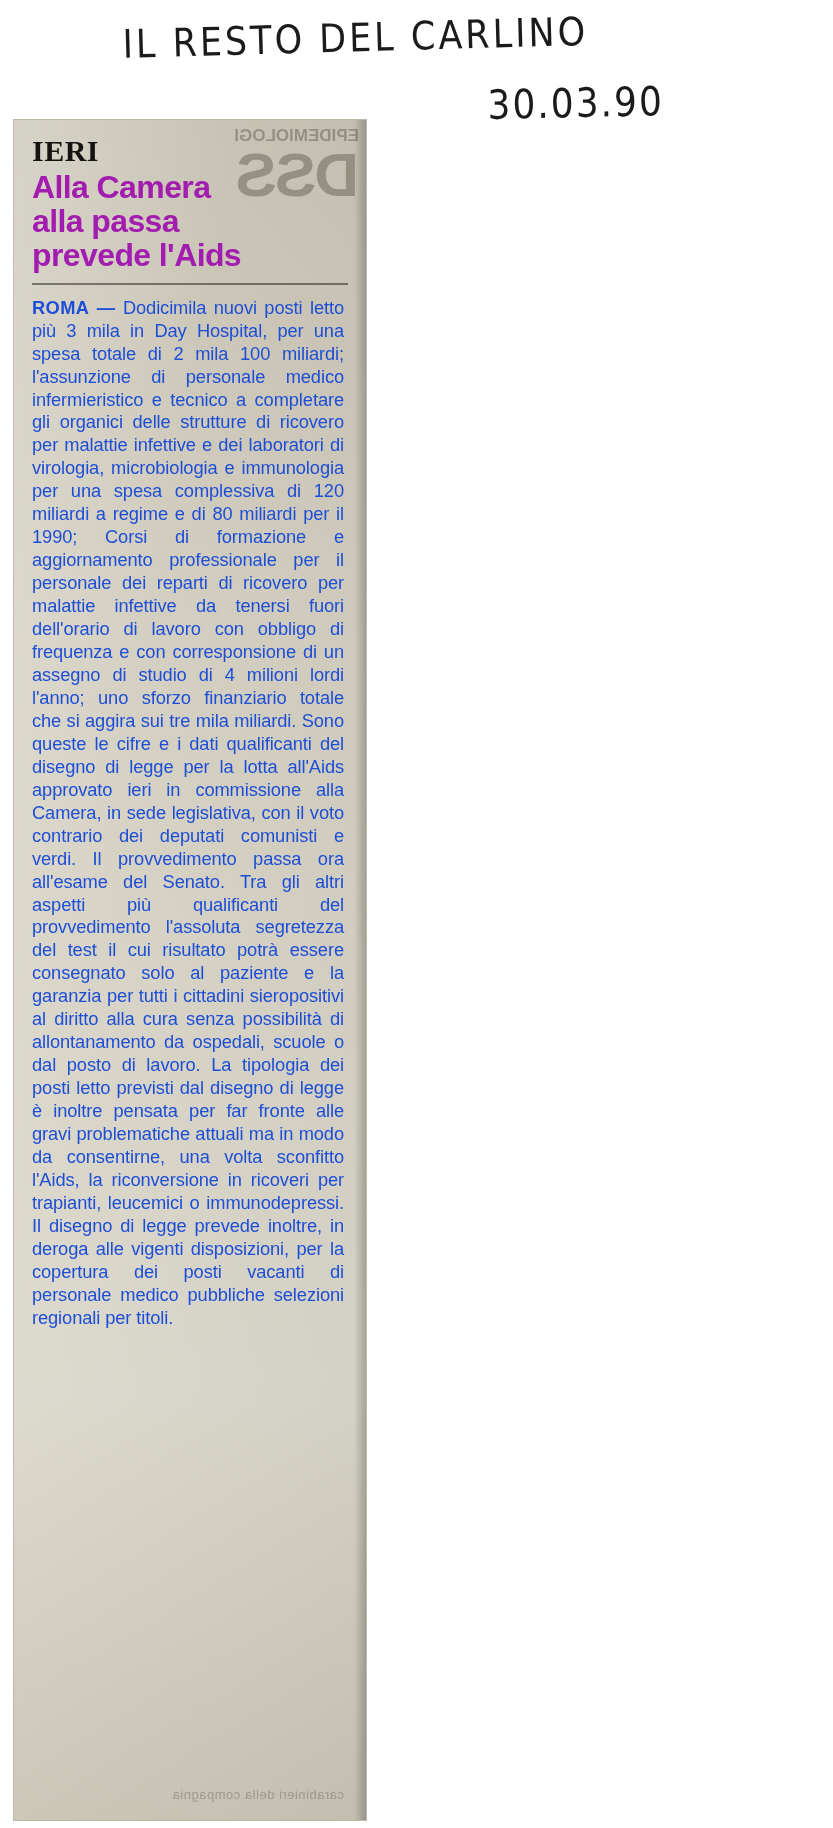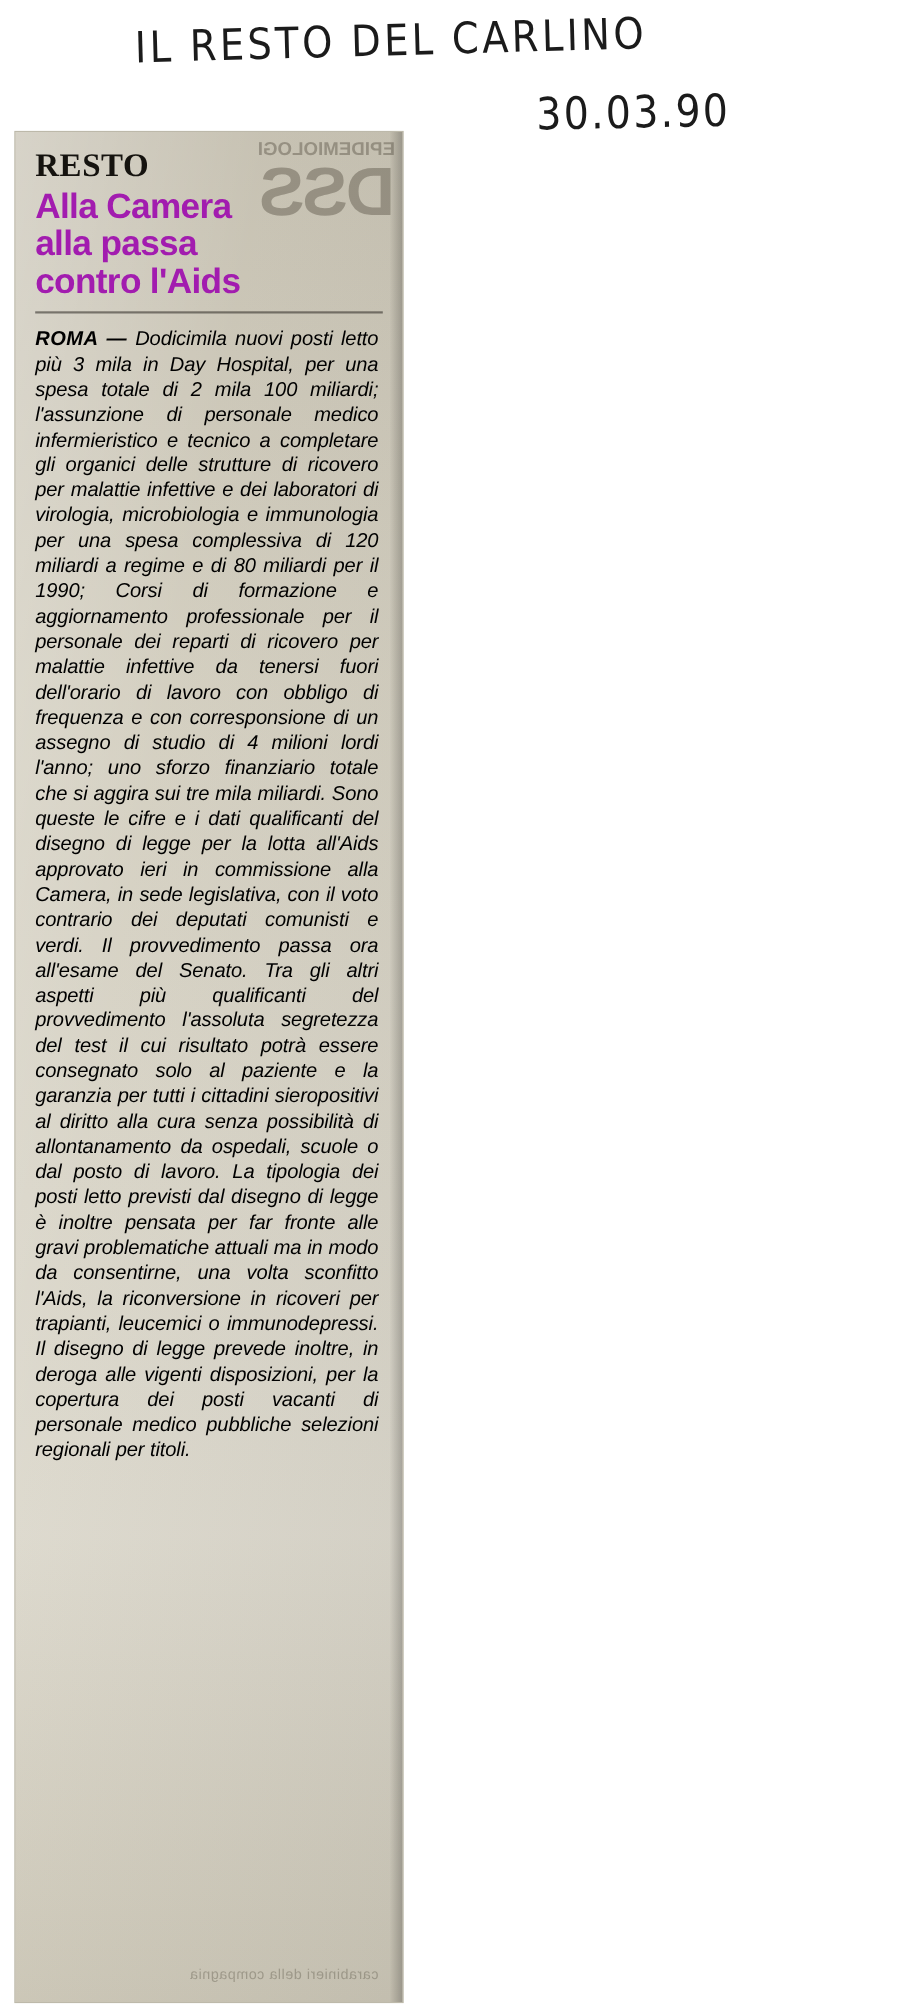--- a/index.html
+++ b/index.html
@@ -126,28 +126,27 @@
     height: 2px;
     background: #2a2721;
     margin: 10px 0 12px 0;
     opacity: 0.55;
   }
 
   .body {
     font-family: "Liberation Sans", sans-serif;
     font-size: 18.3px;
     line-height: 1.255;
-    color: #000000;
+    color: #1d4ed8;
     text-align: justify;
     text-justify: inter-word;
     hyphens: manual;
     letter-spacing: -0.1px;
     margin: 0;
     padding-right: 4px;
-    font-style: italic;
   }
   .body .dateline {
     font-weight: bold;
     letter-spacing: 0.4px;
   }
 
   
   #bottom-bleed {
     position: absolute;
     left: 30px;
@@ -169,26 +168,26 @@
 <div class="handwriting" id="hw-date">30.03.90</div>
 
 <div id="clipping">
 
   <div id="bleed">
     <span class="small">EPIDEMIOLOGI</span>
     <span>DSS</span>
   </div>
 
   <div class="inner">
-    <div class="kicker">RESTO</div>
+    <div class="kicker">IERI</div>
 
     <h1 class="headline">
       <span>Alla Camera</span>
       <span>alla passa</span>
-      <span>contro l'Aids</span>
+      <span>prevede l'Aids</span>
     </h1>
 
     <div class="rule"></div>
 
     <p class="body"><span class="dateline">ROMA —</span><span> Dodicimila nuovi posti letto più 3 mila in Day Hospital, per una spesa totale di 2 mila 100 miliardi; l'assunzione di personale medico infermieristico e tecnico a completare gli organici delle strutture di ricovero per malattie infettive e dei laboratori di virologia, microbiologia e immunologia per una spesa complessiva di 120 miliardi a regime e di 80 miliardi per il 1990; Corsi di formazione e aggiornamento professionale per il personale dei reparti di ricovero per malattie infettive da tenersi fuori dell'orario di lavoro con obbligo di frequenza e con corresponsione di un assegno di studio di 4 milioni lordi l'anno; uno sforzo finanziario totale che si aggira sui tre mila miliardi. Sono queste le cifre e i dati qualificanti del disegno di legge per la lotta all'Aids approvato ieri in commissione alla Camera, in sede legislativa, con il voto contrario dei deputati comunisti e verdi. Il provvedimento passa ora all'esame del Senato. Tra gli altri aspetti più qualificanti del provvedimento l'assoluta segretezza del test il cui risultato potrà essere consegnato solo al paziente e la garanzia per tutti i cittadini sieropositivi al diritto alla cura senza possibilità di allontanamento da ospedali, scuole o dal posto di lavoro. La tipologia dei posti letto previsti dal disegno di legge è inoltre pensata per far fronte alle gravi problematiche attuali ma in modo da consentirne, una volta sconfitto l'Aids, la riconversione in ricoveri per trapianti, leucemici o immunodepressi. Il disegno di legge prevede inoltre, in deroga alle vigenti disposizioni, per la copertura dei posti vacanti di personale medico pubbliche selezioni regionali per titoli.</span></p>
   </div>
 
   <div id="bottom-bleed">carabinieri della compagnia</div>
 </div>
 

